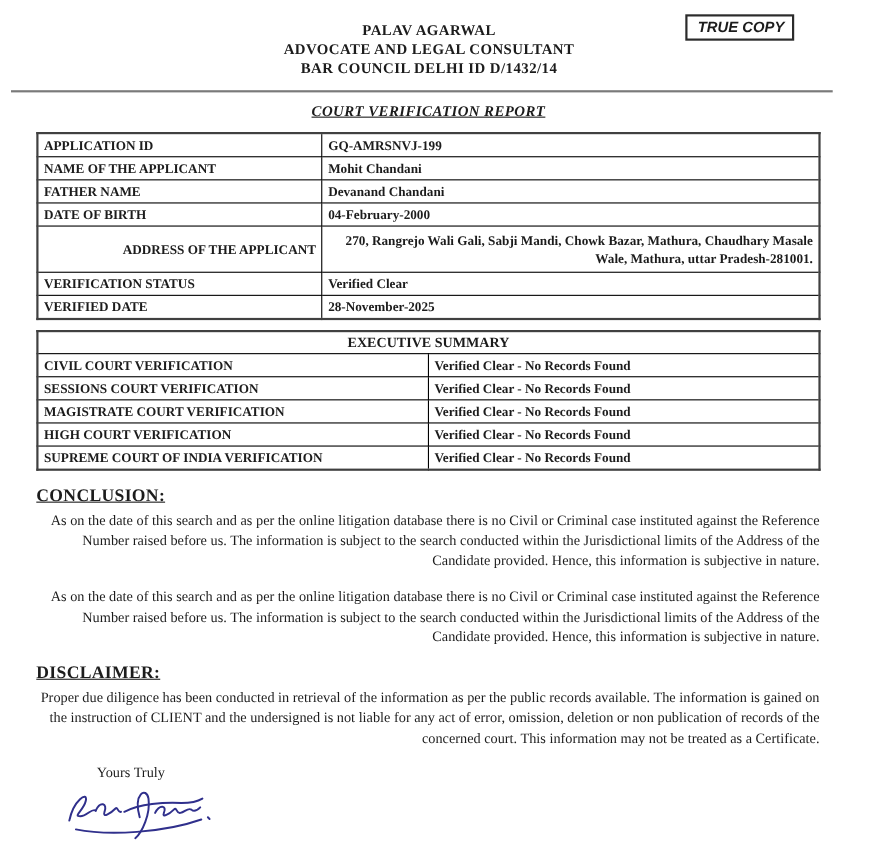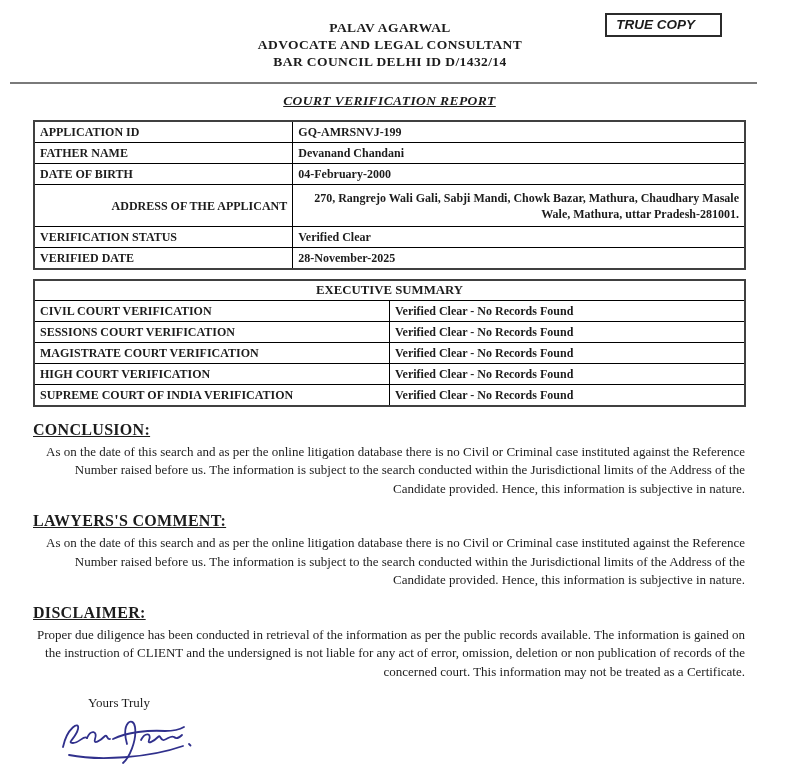--- a/index.html
+++ b/index.html
@@ -21,21 +21,21 @@
     line-height:16px;
     letter-spacing:0.4px;
   }
   .letterhead div { margin-bottom:1px; }
 
   .stamp-box {
     position:absolute;
     top:13px;
     right:74px;
     border:2px solid #2b2b2b;
-    padding:2px 25px 3px 9px;
+    padding:2px 7px 3px 9px;
     font-family:"Liberation Sans","DejaVu Sans",sans-serif;
     font-style:italic;
     font-weight:bold;
     font-size:13.5px;
     background:#fff;
   }
 
   .head-rule {
     margin:12px 0 0 10px;
     width:747px;
@@ -117,20 +117,24 @@
   <span class="report-title">COURT VERIFICATION REPORT</span>
 </div>
 
 <table class="applicant-table">
   <tbody>
     <tr>
       <td class="col-label">APPLICATION ID</td>
       <td>GQ-AMRSNVJ-199</td>
     </tr>
     <tr>
+      <td class="col-label">NAME OF THE APPLICANT</td>
+      <td>Mohit Chandani</td>
+    </tr>
+    <tr>
       <td class="col-label">FATHER NAME</td>
       <td>Devanand Chandani</td>
     </tr>
     <tr>
       <td class="col-label">DATE OF BIRTH</td>
       <td>04-February-2000</td>
     </tr>
     <tr class="tall">
       <td class="col-label">ADDRESS OF THE APPLICANT</td>
       <td>270, Rangrejo Wali Gali, Sabji Mandi, Chowk Bazar, Mathura, Chaudhary Masale Wale, Mathura, uttar Pradesh-281001.</td>
@@ -173,21 +177,20 @@
     </tr>
   </tbody>
 </table>
 
 <div class="section">
   <div class="section-heading">CONCLUSION:</div>
   <div class="section-body">As on the date of this search and as per the online litigation database there is no Civil or Criminal case instituted against the Reference Number raised before us. The information is subject to the search conducted within the Jurisdictional limits of the Address of the Candidate provided. Hence, this information is subjective in nature.</div>
 </div>
 
 <div class="section">
-  <div class="section-heading">LAWYERS'S COMMENT:</div>
   <div class="section-body">As on the date of this search and as per the online litigation database there is no Civil or Criminal case instituted against the Reference Number raised before us. The information is subject to the search conducted within the Jurisdictional limits of the Address of the Candidate provided. Hence, this information is subjective in nature.</div>
 </div>
 
 <div class="section">
   <div class="section-heading">DISCLAIMER:</div>
   <div class="section-body">Proper due diligence has been conducted in retrieval of the information as per the public records available. The information is gained on the instruction of CLIENT and the undersigned is not liable for any act of error, omission, deletion or non publication of records of the concerned court. This information may not be treated as a Certificate.</div>
 </div>
 
 <div class="closing">Yours Truly</div>
 

